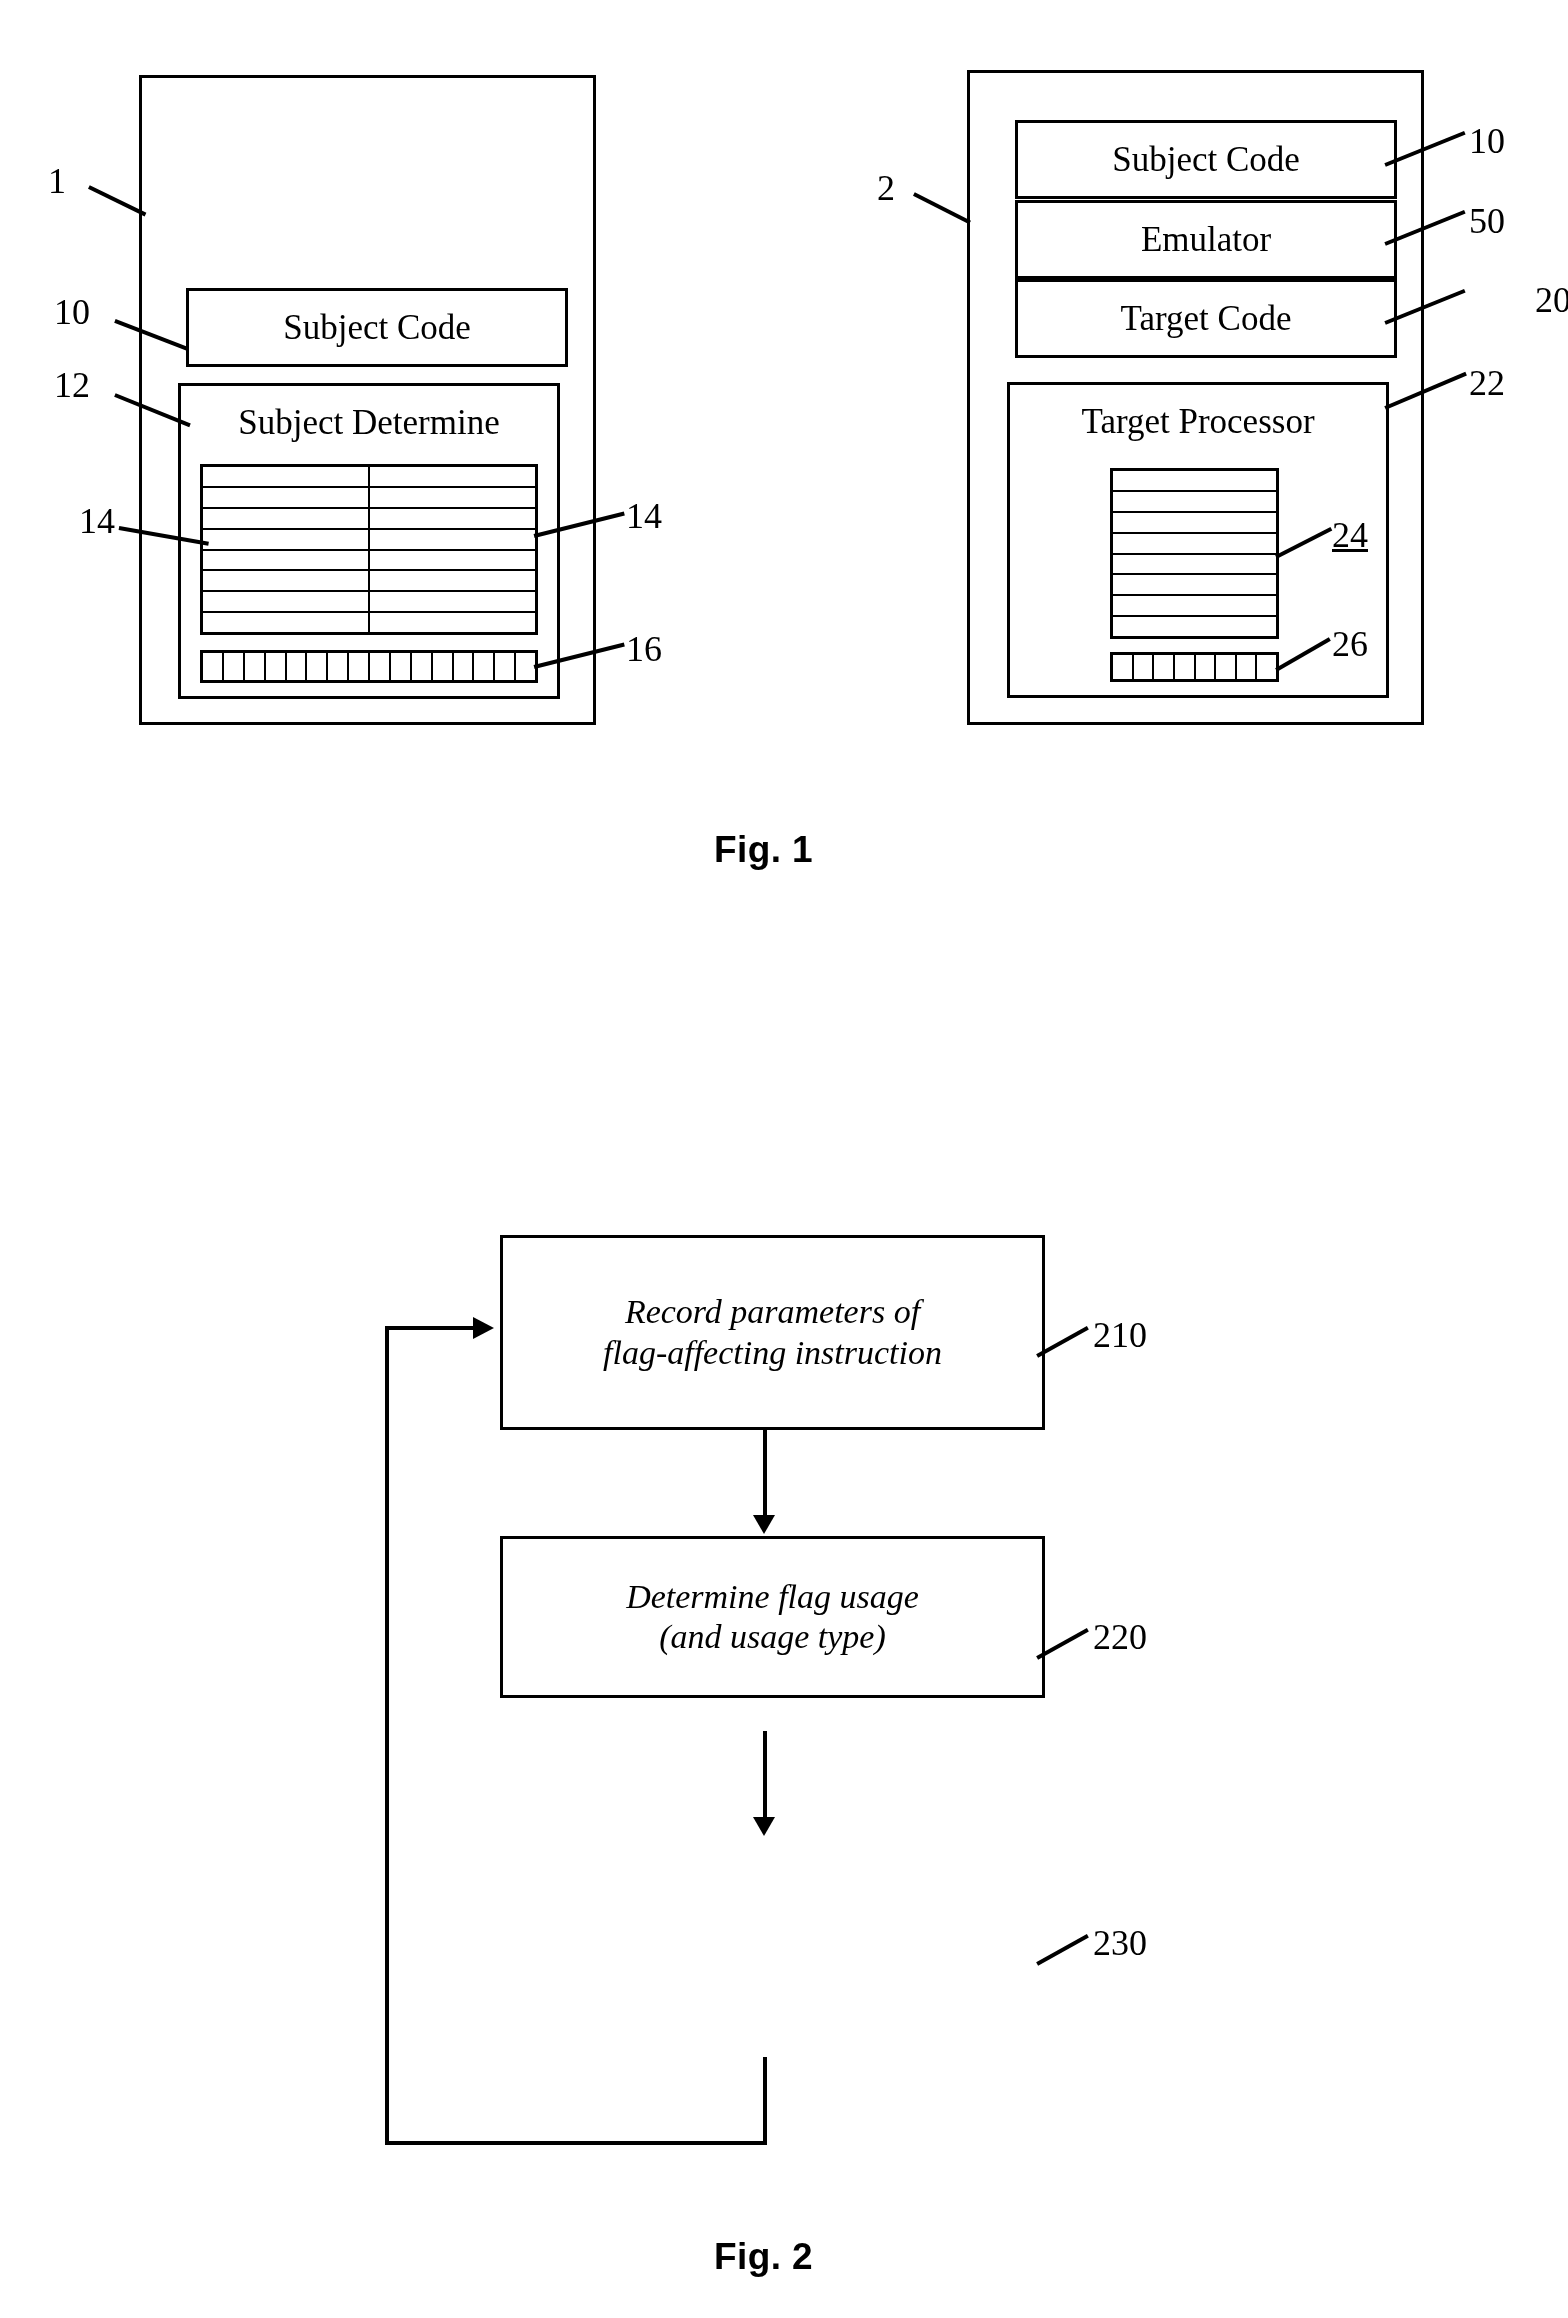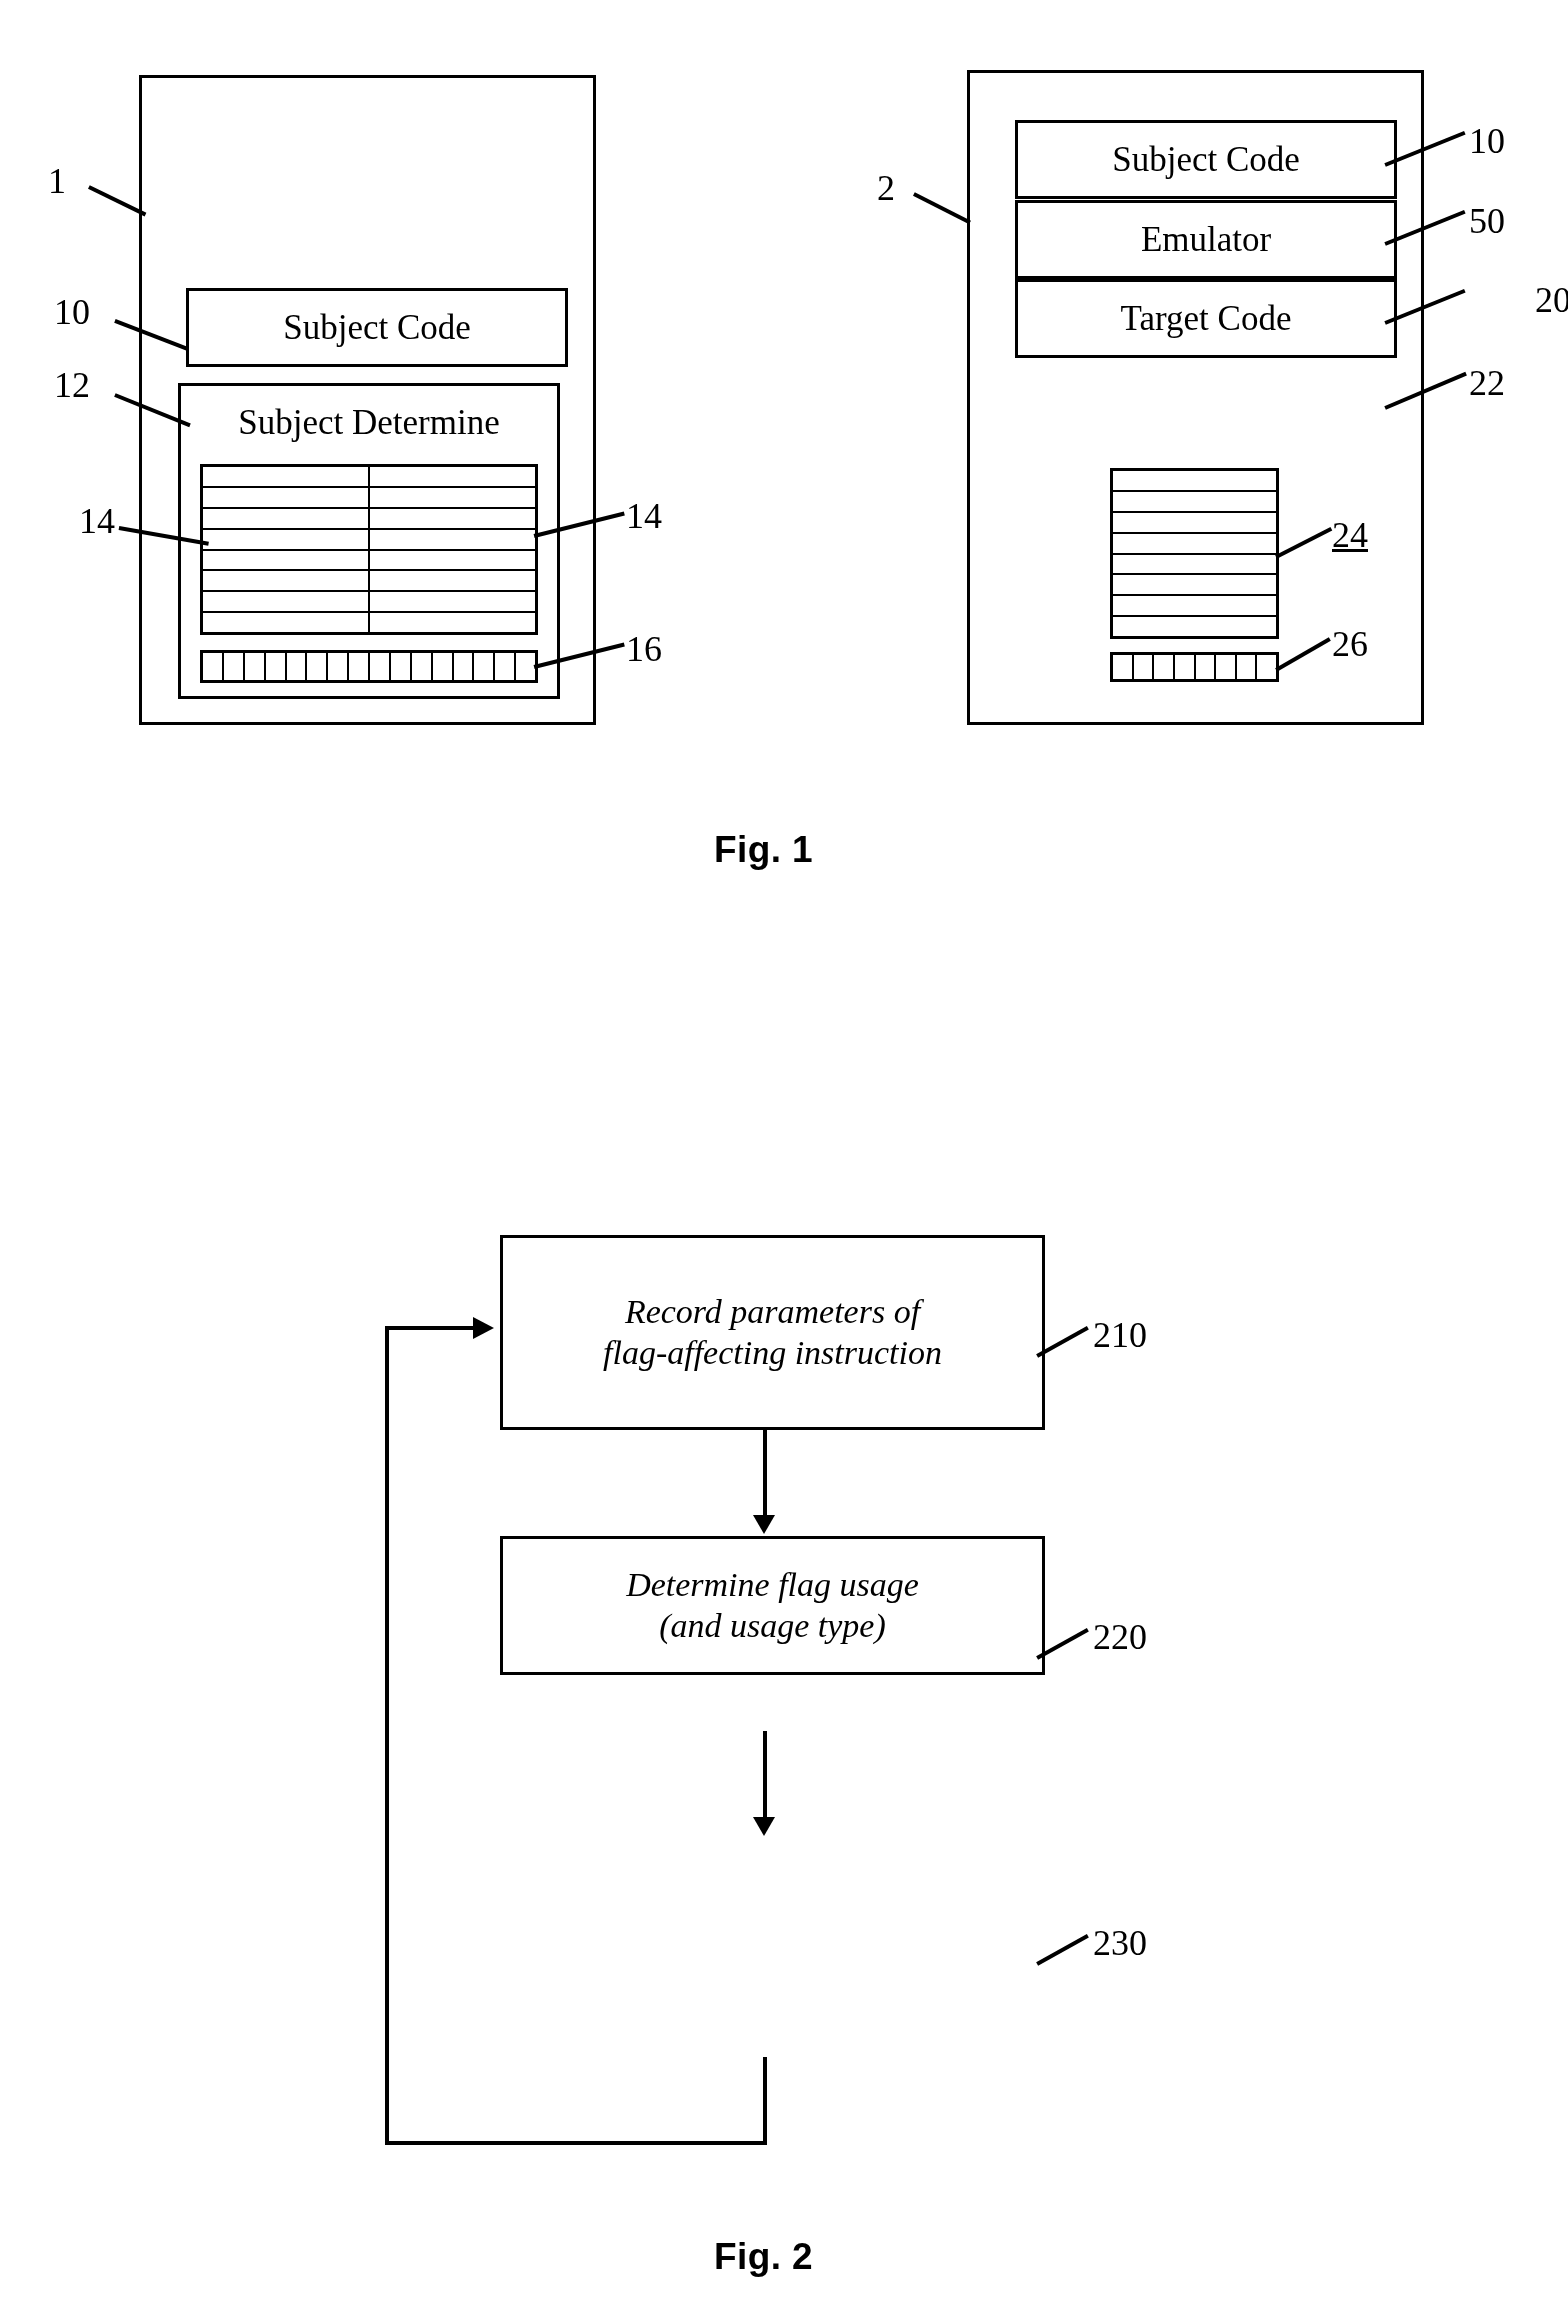--- a/index.html
+++ b/index.html
@@ -240,20 +240,23 @@
   </div>
   <div class="reftext" style="left:1469px; top:203px;">50</div>
   <div class="leader" style="left:1385px; top:242px; width:86px; transform:rotate(-22deg);"></div>
 
   <div class="label-box t-block" style="left:1007px; top:279px; width:382px; height:79px;">
     <span>Target Code</span>
   </div>
   <div class="reftext" style="left:1535px; top:282px;">20</div>
   <div class="leader" style="left:1385px; top:321px; width:86px; transform:rotate(-22deg);"></div>
 
+  <div class="box" style="left:1007px; top:382px; width:382px; height:316px;">
+    <div class="proc-title" style="top:19.3px;">Target Processor</div>
+  </div>
   <div class="reftext" style="left:1469px; top:365px;">22</div>
   <div class="leader" style="left:1385px; top:406px; width:88px; transform:rotate(-23deg);"></div>
 
   <div class="reg-grid" style="left:1110px; top:468px; width:169px; height:171px;">
     <div class="reg-row">
         <div class="reg-cell"></div>
       </div>
     <div class="reg-row">
         <div class="reg-cell"></div>
       </div>
@@ -297,21 +300,21 @@
   <div class="label-box t-step" style="left:492px; top:1235px; width:545px; height:195px; flex-direction:column;">
     <span>Record parameters of</span>
     <span>flag-affecting instruction</span>
   </div>
   <div class="reftext" style="left:1093px; top:1317px;">210</div>
   <div class="leader" style="left:1037px; top:1354px; width:58px; transform:rotate(-29deg);"></div>
 
   <div class="vline" style="left:763px; top:1430px; height:92px;"></div>
   <div class="arrow-head-down" style="left:753px; top:1515px;"></div>
 
-  <div class="label-box t-step" style="left:492px; top:1536px; width:545px; height:139px; flex-direction:column;">
+  <div class="label-box t-step" style="left:492px; top:1536px; width:545px; height:162px; flex-direction:column;">
     <span>Determine flag usage</span>
     <span>(and usage type)</span>
   </div>
   <div class="reftext" style="left:1093px; top:1619px;">220</div>
   <div class="leader" style="left:1037px; top:1656px; width:58px; transform:rotate(-29deg);"></div>
 
   <div class="vline" style="left:763px; top:1731px; height:92px;"></div>
   <div class="arrow-head-down" style="left:753px; top:1817px;"></div>
 
   <div class="reftext" style="left:1093px; top:1925px;">230</div>

